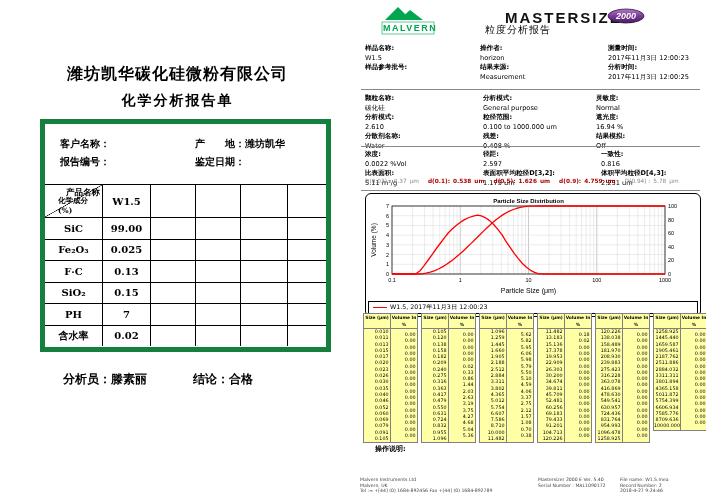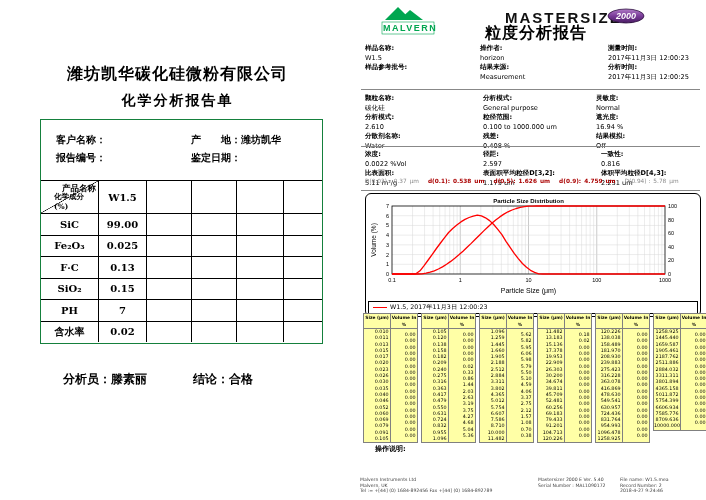--- a/index.html
+++ b/index.html
@@ -5,21 +5,21 @@
   html,body{margin:0;padding:0;}
   body{width:706px;height:500px;background:#ffffff;position:relative;overflow:hidden;
        font-family:"DejaVu Sans","Liberation Sans",sans-serif;color:#000;}
   
   .page-left{position:absolute;left:0;top:0;width:355px;height:492px;
              font-family:"DejaVu Serif","Liberation Serif",serif;}
   .lp-company{position:absolute;left:0;top:64px;width:355px;text-align:center;
               font-size:16px;font-weight:bold;letter-spacing:1px;}
   .lp-title{position:absolute;left:0;top:92px;width:355px;text-align:center;
             font-size:14px;font-weight:bold;letter-spacing:2px;}
-  .lp-box{position:absolute;left:40px;top:119px;width:281px;height:223px;border:1px solid #15803d;}
+  .lp-box{position:absolute;left:40px;top:119px;width:281px;height:223px;border:5px solid #15803d;}
   .lp-fields{position:absolute;left:0;top:0;width:100%;height:60px;font-size:10px;font-weight:bold;}
   .lp-frow{position:absolute;left:15px;white-space:nowrap;}
   .lp-f2{position:absolute;left:135px;top:0;}
   #chem-grid{position:absolute;left:0;top:60px;width:281px;height:163px;display:grid;
              grid-template-columns:57px 48px 45px 45px 47px 39px;
              grid-template-rows:33px repeat(6,21.5px);}
   .cg{border-top:1px solid #000;display:flex;align-items:center;justify-content:center;
       font-weight:bold;font-size:10px;overflow:hidden;}
   .cg.bl{border-left:1px solid #000;}
   .diag{position:relative;background:
@@ -28,21 +28,21 @@
   .diag .db{position:absolute;left:1px;bottom:2px;font-size:7.5px;margin-left:12px;}
   .lp-sign1{position:absolute;left:63px;top:371px;font-size:12px;font-weight:bold;text-align:center;}
   .lp-sign1b{position:absolute;left:193px;top:371px;font-size:12px;font-weight:bold;}
   .lp-sign2{position:absolute;left:63px;top:400px;font-size:12px;font-weight:bold;}
   
   .page-right{position:absolute;left:355px;top:0;width:351px;height:500px;}
   .logo{position:absolute;left:26px;top:4px;}
   .ms-title{position:absolute;left:150px;top:9px;font-size:15px;font-weight:bold;
             letter-spacing:2px;color:#111;font-family:"Liberation Sans",sans-serif;}
   .badge{position:absolute;left:252px;top:8px;}
-  .cn-title{position:absolute;left:130px;top:23px;font-size:16px;font-weight:bold;letter-spacing:1px;}
+  .cn-title{position:absolute;left:130px;top:23px;font-size:10px;font-weight:normal;letter-spacing:1px;}
   .cols{position:absolute;display:flex;gap:28px;}
   .kv-label{font-weight:bold;font-size:6.6px;line-height:9.5px;white-space:nowrap;}
   .kv-value{font-size:6.6px;line-height:9.5px;white-space:nowrap;min-height:9.5px;}
   .hr{position:absolute;left:6px;width:339px;border-top:1px solid #888;}
   #pcts{position:absolute;left:10px;top:178px;width:335px;display:flex;gap:9px;
         font-size:5.8px;align-items:baseline;white-space:nowrap;}
   .pct-red{color:#aa0000;font-weight:bold;}
   .pct-gray{color:#8a8a8a;}
   .pct-val{margin:0 3px;}
   .chart-outer{position:absolute;left:10px;top:193px;width:330px;border:1px solid #000;

